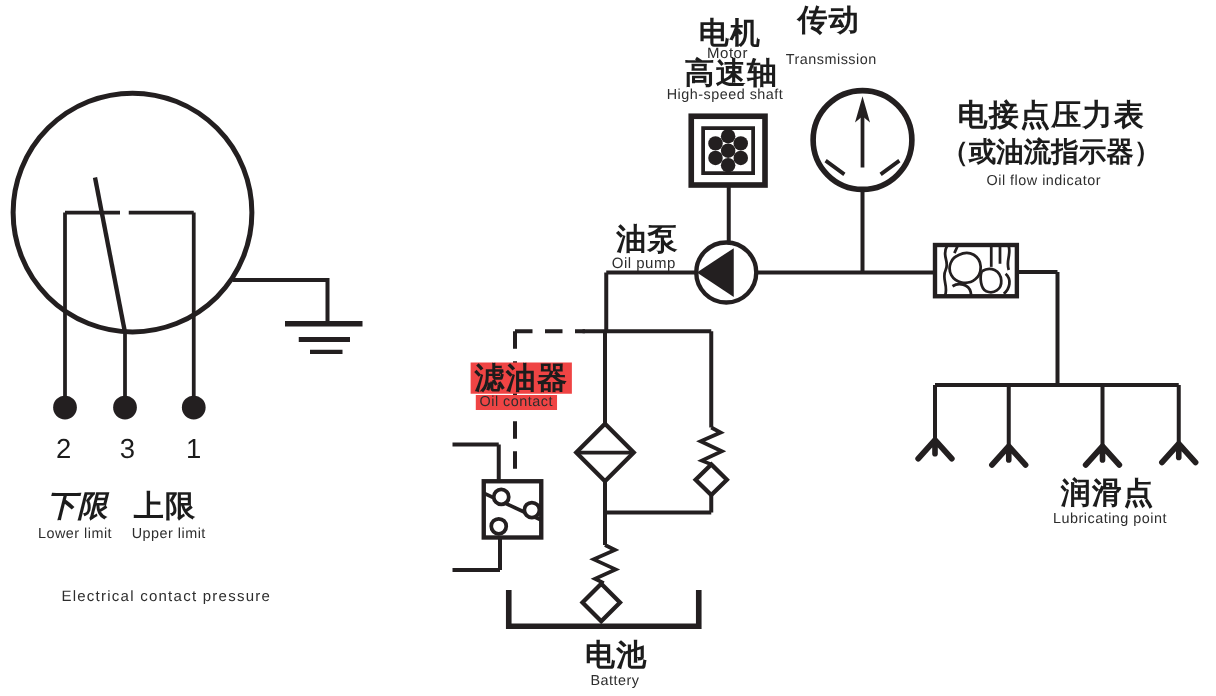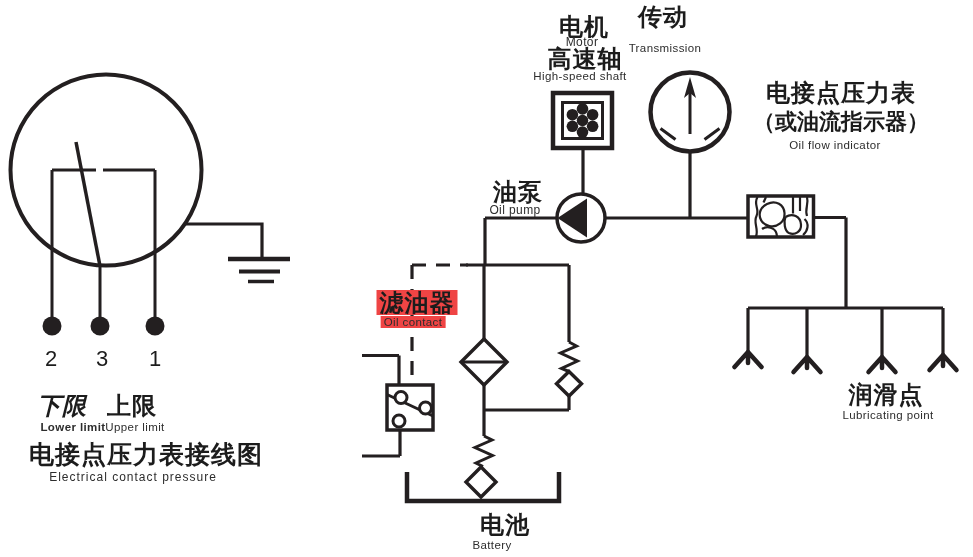--- a/index.html
+++ b/index.html
@@ -175,43 +175,42 @@
       </g>
     </g>
   </svg>
 
   <div class="lbl num" style="left:51px;  top:347px;">2</div>
   <div class="lbl num" style="left:102px; top:347px;">3</div>
   <div class="lbl num" style="left:155px; top:347px;">1</div>
 
   <div class="lbl zh" style="left:62px;  top:393px;font-style:italic;">下限</div>
   <div class="lbl zh" style="left:132px; top:393px;text-align:right;">上限</div>
-  <div class="lbl en" style="left:73px;  top:421px;font-weight:bold;">Lower limit</div>
+  <div class="lbl en" style="left:60px;  top:421px;">Lower limit</div>
   <div class="lbl en" style="left:135px; top:421px;">Upper limit</div>
 
-  <div class="lbl zh" style="left:146px; top:441px; font-size:25px;">电接点压力表接线图</div>
   <div class="lbl en en-lg" style="left:133px; top:471px; letter-spacing:1px;">Electrical contact pressure</div>
 
   <div class="lbl zh" style="left:584px; top:14px;">电机</div>
   <div class="lbl en en-lg" style="left:582px; top:36px;">Motor</div>
   <div class="lbl zh" style="left:585px; top:46px;">高速轴</div>
   <div class="lbl en" style="left:580px; top:70px;">High-speed shaft</div>
 
   <div class="lbl zh" style="left:663px; top:4px;">传动</div>
   <div class="lbl en" style="left:665px; top:42px;">Transmission</div>
 
   <div class="lbl zh zh-sm" style="left:841px; top:110px;">（或油流指示器）</div>
   <div class="lbl zh" style="left:841px; top:80px;">电接点压力表</div>
   <div class="lbl en" style="left:835px; top:139px;">Oil flow indicator</div>
 
   <div class="lbl zh" style="left:518px; top:179px;">油泵</div>
   <div class="lbl en en-lg" style="left:515px; top:204px;">Oil pump</div>
 
   <div class="lbl zh on-line" style="left:417px; top:290px;">滤油器</div>
   <div class="lbl en on-line" style="left:413px; top:316px;">Oil contact</div>
 
-  <div class="lbl zh" style="left:493px; top:512px;margin-left:12px;">电池</div>
+  <div class="lbl zh" style="left:493px; top:512px;">电池</div>
   <div class="lbl en" style="left:492px; top:539px;">Battery</div>
 
   <div class="lbl zh" style="left:886px; top:382px;">润滑点</div>
   <div class="lbl en" style="left:844px; top:409px;margin-left:44px;">Lubricating point</div>
 
 </div>
 
 </body></html>

